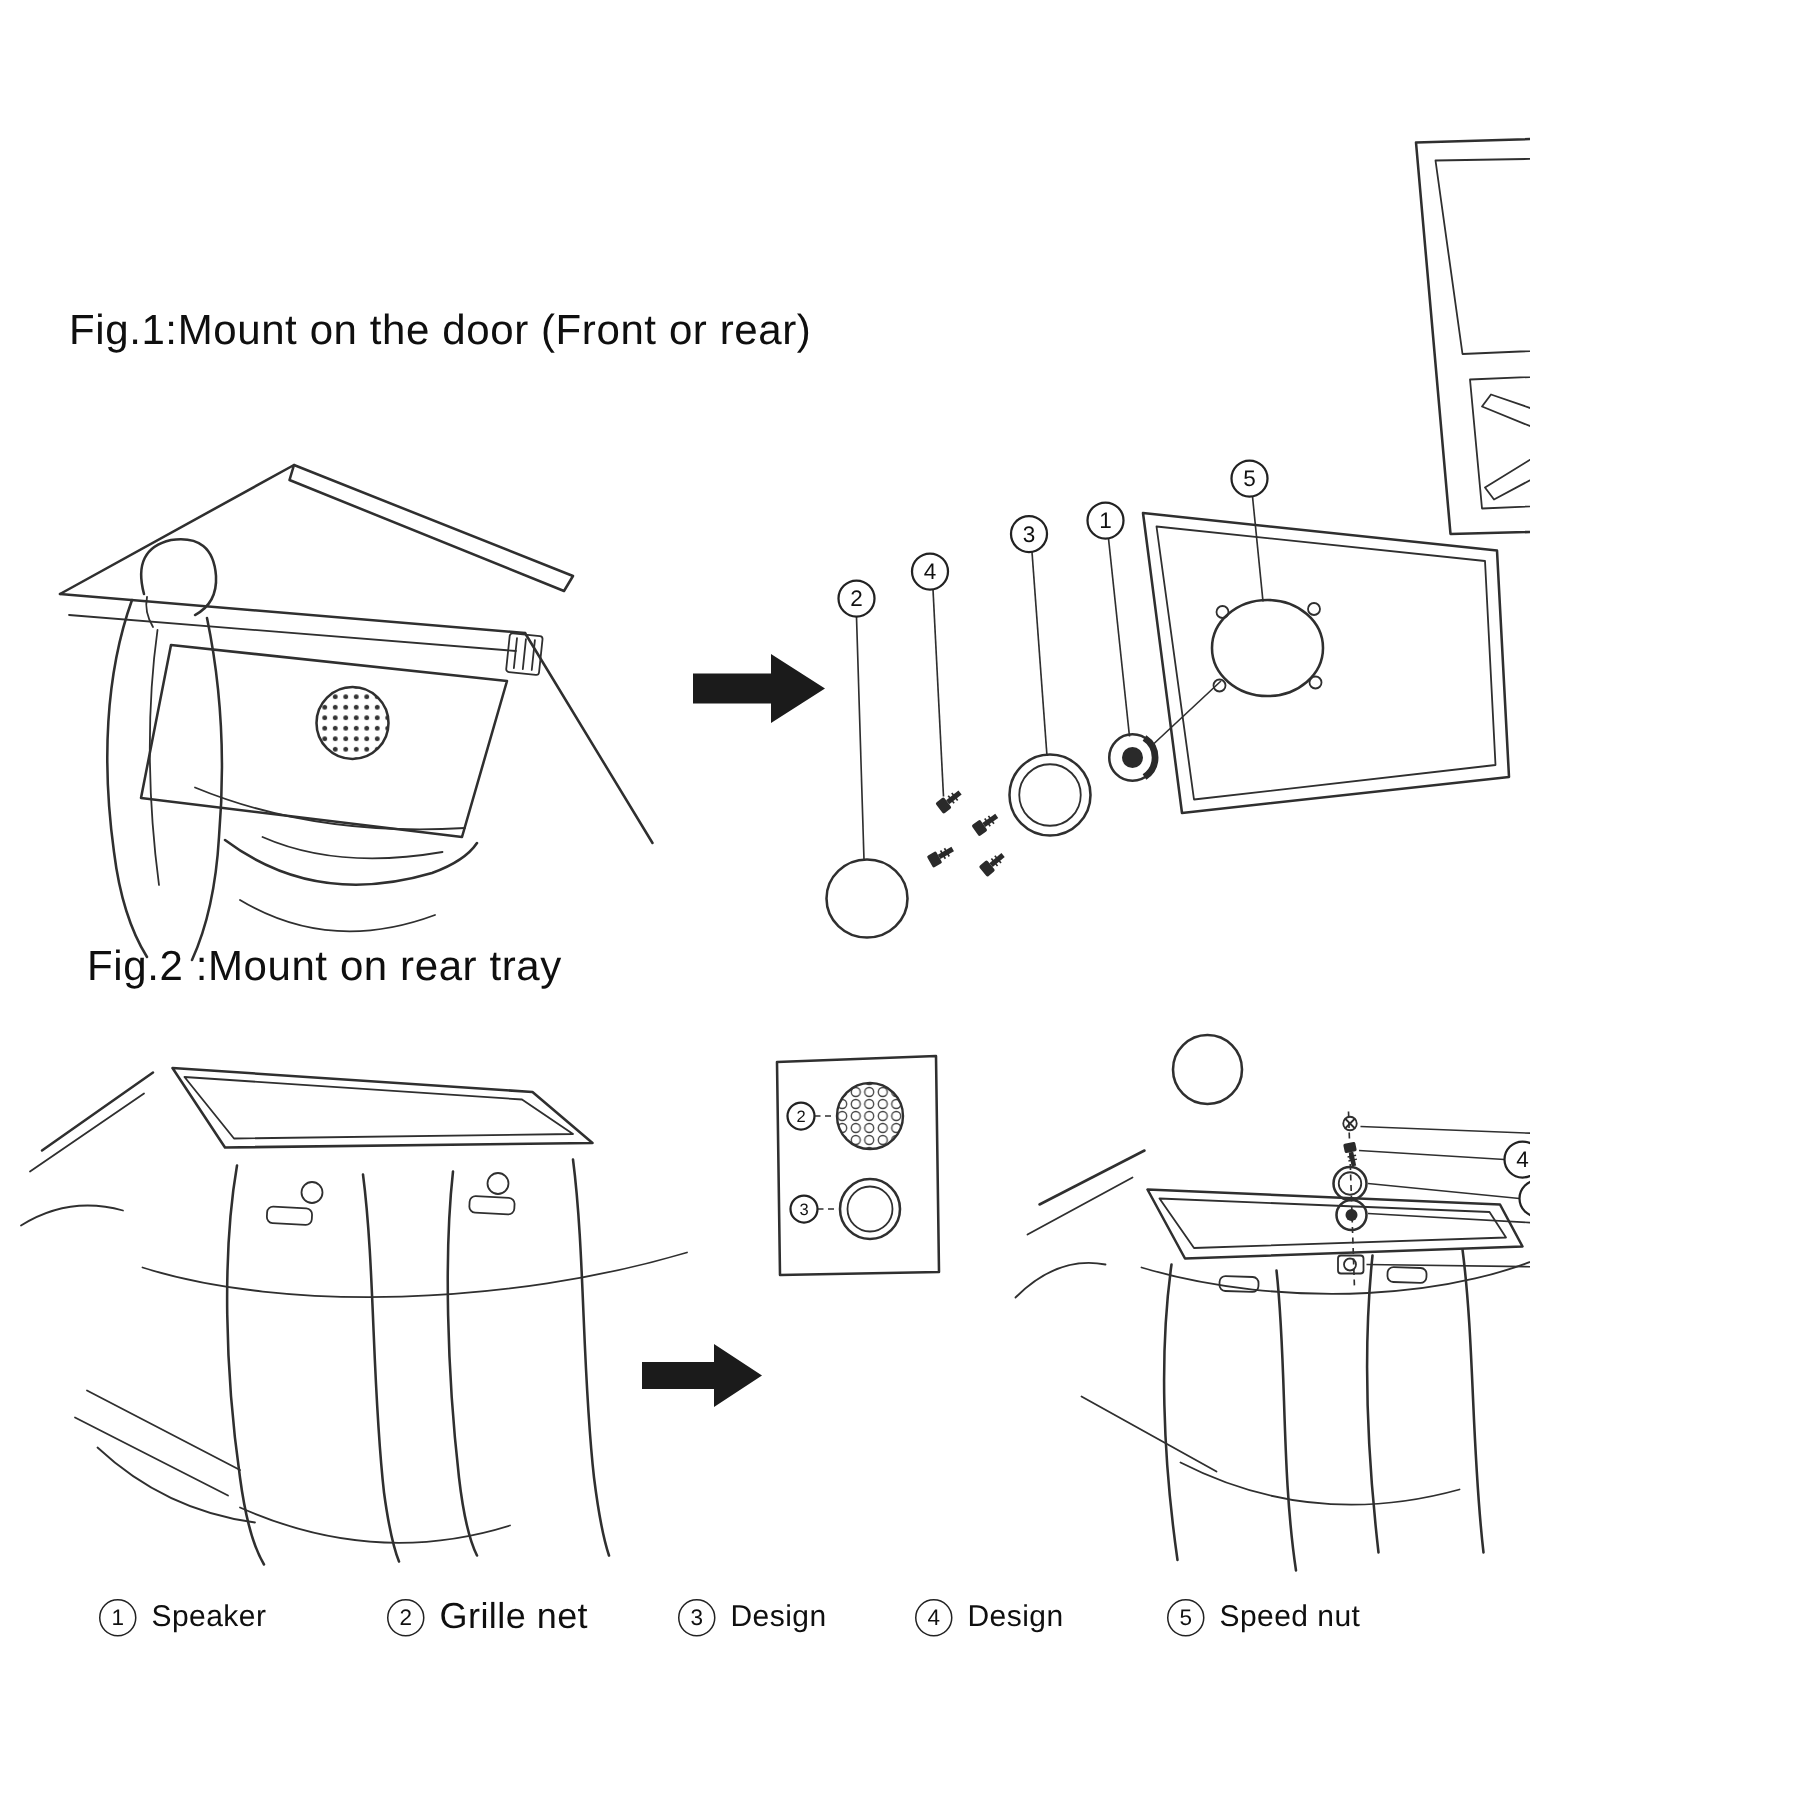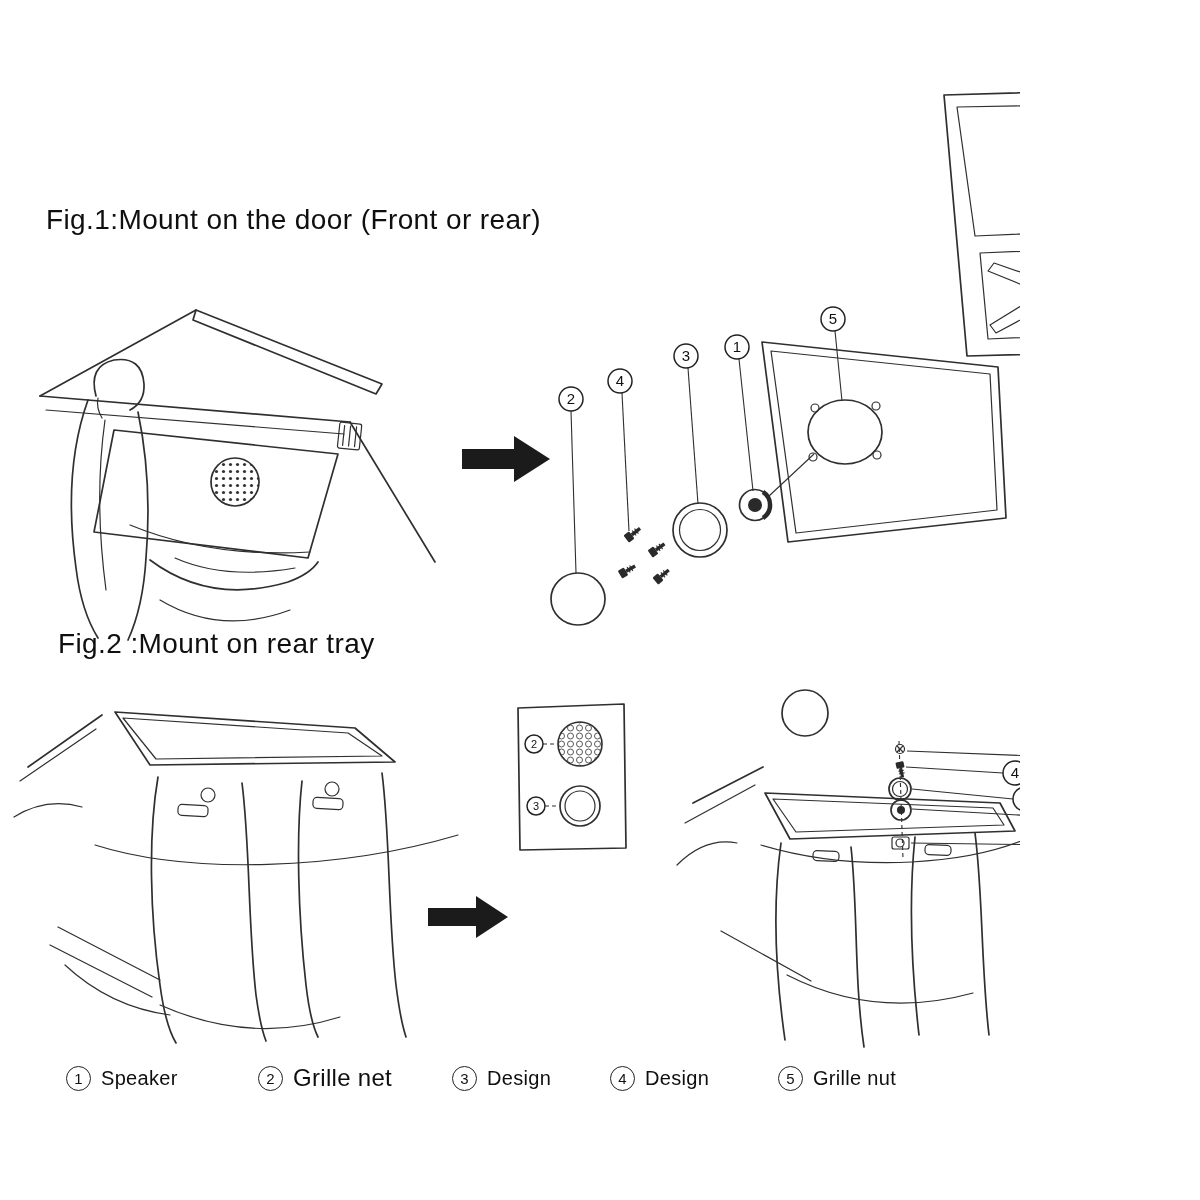--- a/index.html
+++ b/index.html
@@ -306,17 +306,17 @@
     <div class="legend-item" style="left:452px;top:1066px">
       <span class="legend-num">3</span>
       <span class="legend-label">Design</span>
     </div>
     <div class="legend-item" style="left:610px;top:1066px">
       <span class="legend-num">4</span>
       <span class="legend-label">Design</span>
     </div>
     <div class="legend-item" style="left:778px;top:1066px">
       <span class="legend-num">5</span>
-      <span class="legend-label">Grille nut</span>
+      <span class="legend-label">Speed nut</span>
     </div>
   </div>
 
 </div>
 
 </body></html>

